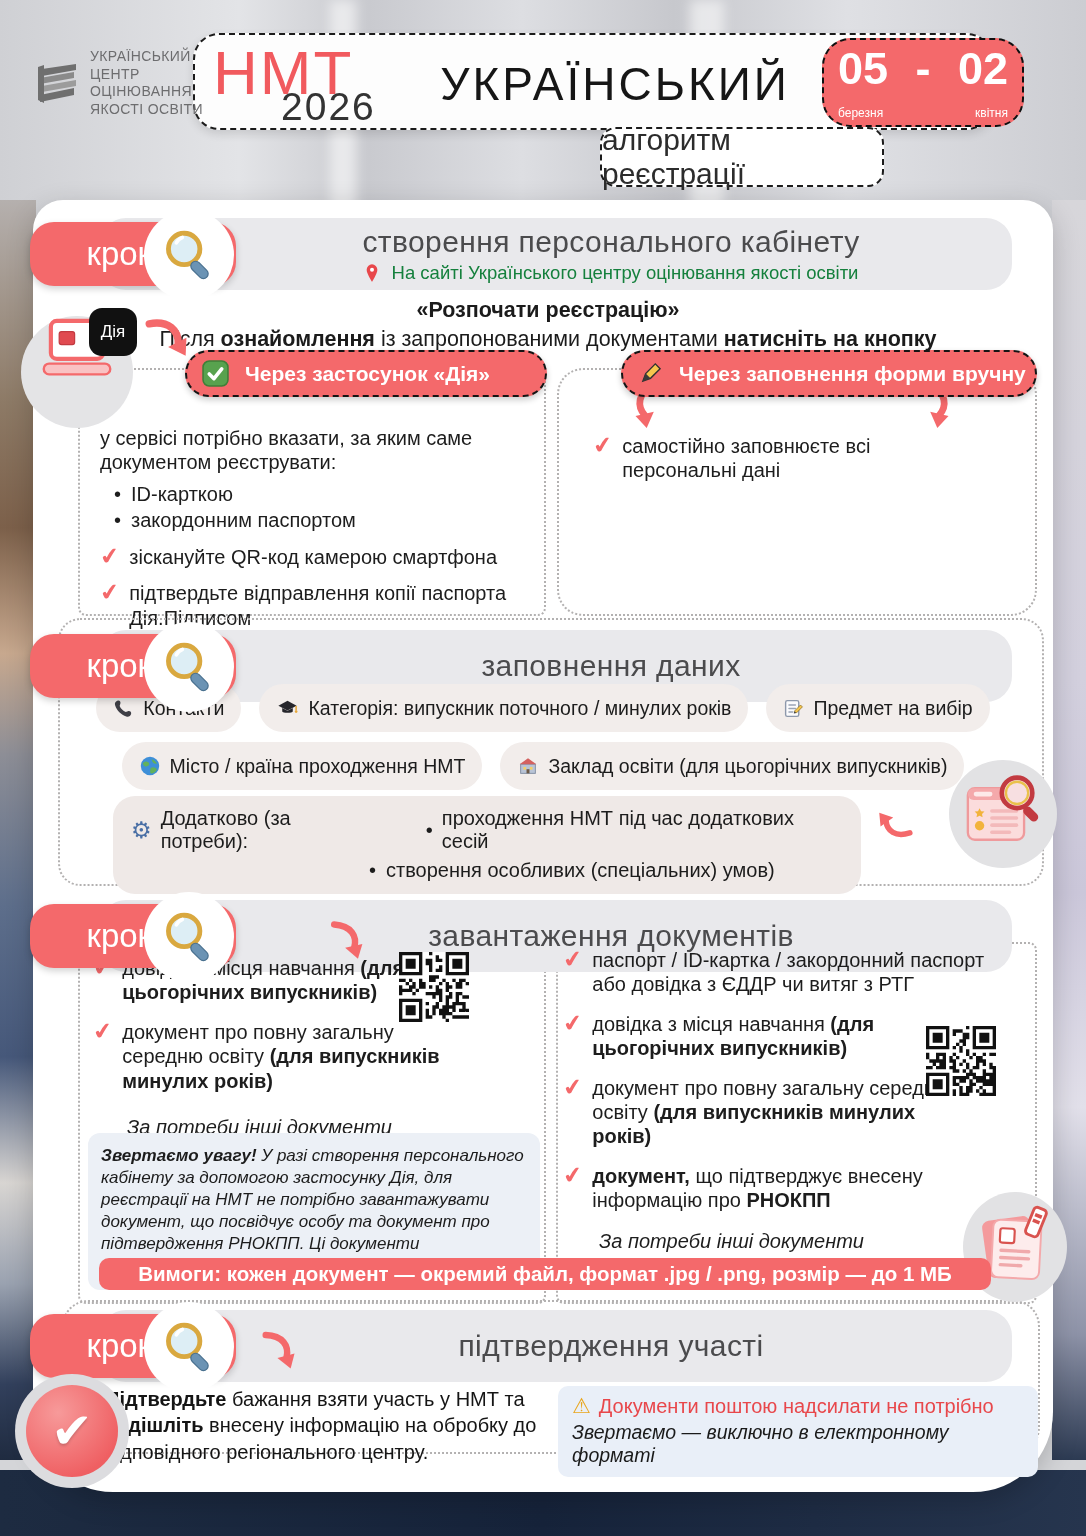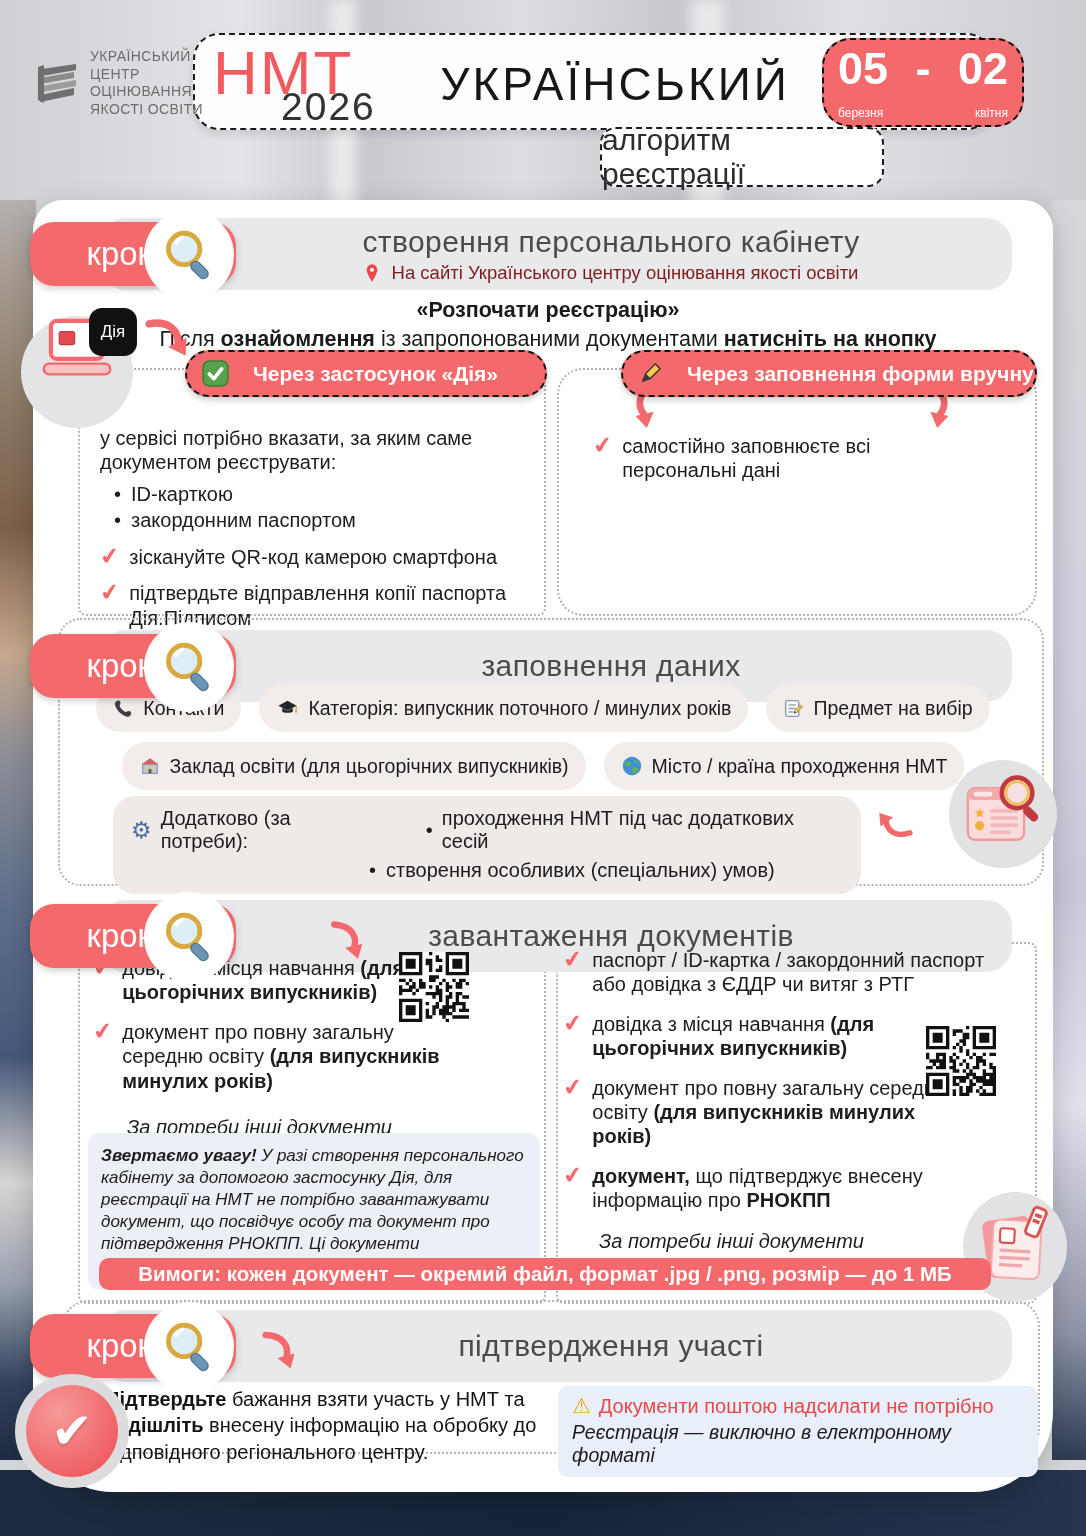--- a/index.html
+++ b/index.html
@@ -30,33 +30,33 @@
   .date-badge{position:absolute;right:-33px;top:3px;width:202px;height:89px;background:#f4696b;border:2.5px dashed #0f0f0f;border-radius:28px;color:#fff;padding:6px 14px 4px}
   .date-days{display:flex;justify-content:space-between;align-items:flex-start;font-size:45px;font-weight:700;line-height:1}
   .date-months{display:flex;justify-content:space-between;font-size:12px;margin-top:15px}
   .subtitle-box{position:absolute;left:600px;top:127px;width:284px;height:60px;background:#fff;border:2.5px dashed #1b1b1b;border-radius:16px;display:flex;align-items:center;justify-content:center;font-size:30px;color:#2c2c2c;z-index:5}
 
   
   .card{position:absolute;left:33px;top:200px;width:1020px;height:1292px;background:#fff;border-radius:30px 30px 80px 80px;box-shadow:0 8px 28px rgba(0,0,0,.2)}
 
   .step-bar{position:absolute;left:67px;width:912px;height:72px;background:#e9e9ec;border-radius:26px;z-index:1;display:flex;flex-direction:column;justify-content:center;align-items:center;padding-left:110px}
   .step-title{font-size:30px;color:#4b4b4d;letter-spacing:.4px}
-  .step-sub{font-size:18.5px;color:#7f1d1d;display:flex;align-items:center;gap:12px;margin-top:3px}
+  .step-sub{font-size:18.5px;color:#15803d;display:flex;align-items:center;gap:12px;margin-top:3px}
   .step-label{position:absolute;left:-3px;width:206px;height:64px;background:#f4696b;border-radius:24px;color:#fff;font-size:33px;display:flex;align-items:center;justify-content:center;z-index:3;box-shadow:0 3px 7px rgba(0,0,0,.18)}
   .mag-badge{position:absolute;left:111px;width:90px;height:90px;background:#fff;border-radius:50%;z-index:4;display:flex;align-items:center;justify-content:center}
   .dotted{border:2.5px dotted #b3b1b1}
 
   .intro{position:absolute;left:90px;top:96px;width:850px;text-align:center;font-size:21.5px;color:#1b1b1b;line-height:1.35;z-index:2}
   .dia-badge{position:absolute;left:-12px;top:116px;width:112px;height:112px;background:#e4e4e6;border-radius:50%;z-index:3;display:flex;align-items:flex-start;justify-content:center}
   .dia-app{position:absolute;right:-4px;top:-8px;width:48px;height:48px;background:#111;border-radius:13px;color:#fff;font-size:17px;display:flex;align-items:center;justify-content:center}
   .arrow{position:absolute;z-index:2}
 
   .col-left{position:absolute;left:45px;top:168px;width:468px;height:248px;border-radius:8px}
   .col-right{position:absolute;left:524px;top:168px;width:480px;height:248px;border-radius:26px}
-  .pill-hdr{position:absolute;height:47px;background:#f4696b;border:2.5px dashed #141414;border-radius:24px;color:#fff;font-weight:700;font-size:21px;display:flex;align-items:center;gap:24px;padding:0 15px;z-index:3;white-space:nowrap;box-shadow:0 3px 6px rgba(0,0,0,.2)}
+  .pill-hdr{position:absolute;height:47px;background:#f4696b;border:2.5px dashed #141414;border-radius:24px;color:#fff;font-weight:700;font-size:21px;display:flex;align-items:center;gap:16px;padding:0 15px;z-index:3;white-space:nowrap;box-shadow:0 3px 6px rgba(0,0,0,.2)}
   .ck{color:#f4696b;font-family:"DejaVu Sans",sans-serif;font-weight:700;font-size:23px;line-height:1;transform:rotate(-8deg);flex:0 0 auto}
   .crow{display:flex;gap:10px;align-items:flex-start}
   .txt{font-size:20px;color:#1d1d1d;line-height:1.22}
   .bullets{list-style:none;margin:6px 0 0 14px}
   .bullets li{font-size:20px;color:#1d1d1d;line-height:1.3;display:flex;gap:10px}
   .dot{font-size:20px}
 
   .pill-row{position:absolute;left:45px;width:930px;display:flex;justify-content:center;gap:18px;z-index:2}
   .pill{height:48px;background:#f2edeb;border-radius:24px;display:flex;align-items:center;gap:9px;padding:0 17px;font-size:19.5px;color:#1c1c1c;white-space:nowrap}
   .extra-box{position:absolute;left:80px;top:596px;width:748px;background:#efe9e7;border-radius:22px;padding:11px 18px 12px;z-index:2}
@@ -277,36 +277,36 @@
           <path d="M13 15 L20 8 L22.2 10.2 L15.2 17.2 Z" fill="#f6c64d" stroke="#86681f" stroke-width=".8"></path>
           <path d="M13 15 L12.4 17.8 L15.2 17.2 Z" fill="#3a3a3a"></path>
         </svg>
         <span>Предмет на вибір</span>
       </div>
     </div>
 
     <div class="pill-row" style="top:542px">
       <div class="pill">
         <svg class="icon" width="22" height="22" viewBox="0 0 24 24">
+          <circle cx="12" cy="12" r="10" fill="#3e8fd8"></circle>
+          <path d="M4 9 C7 6 10 7 11 9 C12 11 9 13 7 12.5 C5.4 12.1 4.4 10.6 4 9 Z" fill="#62b15c"></path>
+          <path d="M13 14 C16 12.5 19 14 19.5 16 C18 19 15 20.5 12.5 20 C12 18 12 15.3 13 14 Z" fill="#62b15c"></path>
+          <path d="M14 4.5 C16.5 5.2 18.6 7 19.5 9.3 C18 10 15.6 9.4 15 8 C14.4 6.7 13.7 5.4 14 4.5 Z" fill="#62b15c"></path>
+        </svg>
+        <span>Місто / країна проходження НМТ</span>
+      </div>
+      <div class="pill">
+        <svg class="icon" width="22" height="22" viewBox="0 0 24 24">
           <rect x="4" y="10" width="16" height="10" fill="#b9c4d6" stroke="#7e8aa0" stroke-width="1"></rect>
           <path d="M3 10 L12 3.5 L21 10 Z" fill="#d4615f"></path>
           <rect x="7" y="13" width="3" height="3" fill="#f3d06a"></rect>
           <rect x="14" y="13" width="3" height="3" fill="#f3d06a"></rect>
           <rect x="10.4" y="15.5" width="3.2" height="4.5" fill="#6e5a47"></rect>
         </svg>
         <span>Заклад освіти (для цьогорічних випускників)</span>
-      </div>
-      <div class="pill">
-        <svg class="icon" width="22" height="22" viewBox="0 0 24 24">
-          <circle cx="12" cy="12" r="10" fill="#3e8fd8"></circle>
-          <path d="M4 9 C7 6 10 7 11 9 C12 11 9 13 7 12.5 C5.4 12.1 4.4 10.6 4 9 Z" fill="#62b15c"></path>
-          <path d="M13 14 C16 12.5 19 14 19.5 16 C18 19 15 20.5 12.5 20 C12 18 12 15.3 13 14 Z" fill="#62b15c"></path>
-          <path d="M14 4.5 C16.5 5.2 18.6 7 19.5 9.3 C18 10 15.6 9.4 15 8 C14.4 6.7 13.7 5.4 14 4.5 Z" fill="#62b15c"></path>
-        </svg>
-        <span>Місто / країна проходження НМТ</span>
       </div>
     </div>
 
     <div class="extra-box">
       <div class="extra-l1">
         <span class="gear">⚙</span>
         <span>Додатково (за потреби):</span>
         <span style="width:26px"></span>
         <span class="dot">•</span>
         <span>проходження НМТ під час додаткових сесій</span>
@@ -433,17 +433,17 @@
       <div class="check-big-inner">✔</div>
     </div>
 
     <div class="s4-text"><span class="b">Підтвердьте</span><span> бажання взяти участь у НМТ та </span><span class="b">надішліть</span><span> внесену інформацію на обробку до відповідного регіонального центру.</span></div>
 
     <div class="warn-box">
       <div class="warn-l1">
         <span class="warn-tri">⚠</span>
         <span>Документи поштою надсилати не потрібно</span>
       </div>
-      <div class="warn-l2">Реєстрація — виключно в електронному форматі</div>
+      <div class="warn-l2">Звертаємо — виключно в електронному форматі</div>
     </div>
 
   </div>
 </div>
 
 </body></html>

